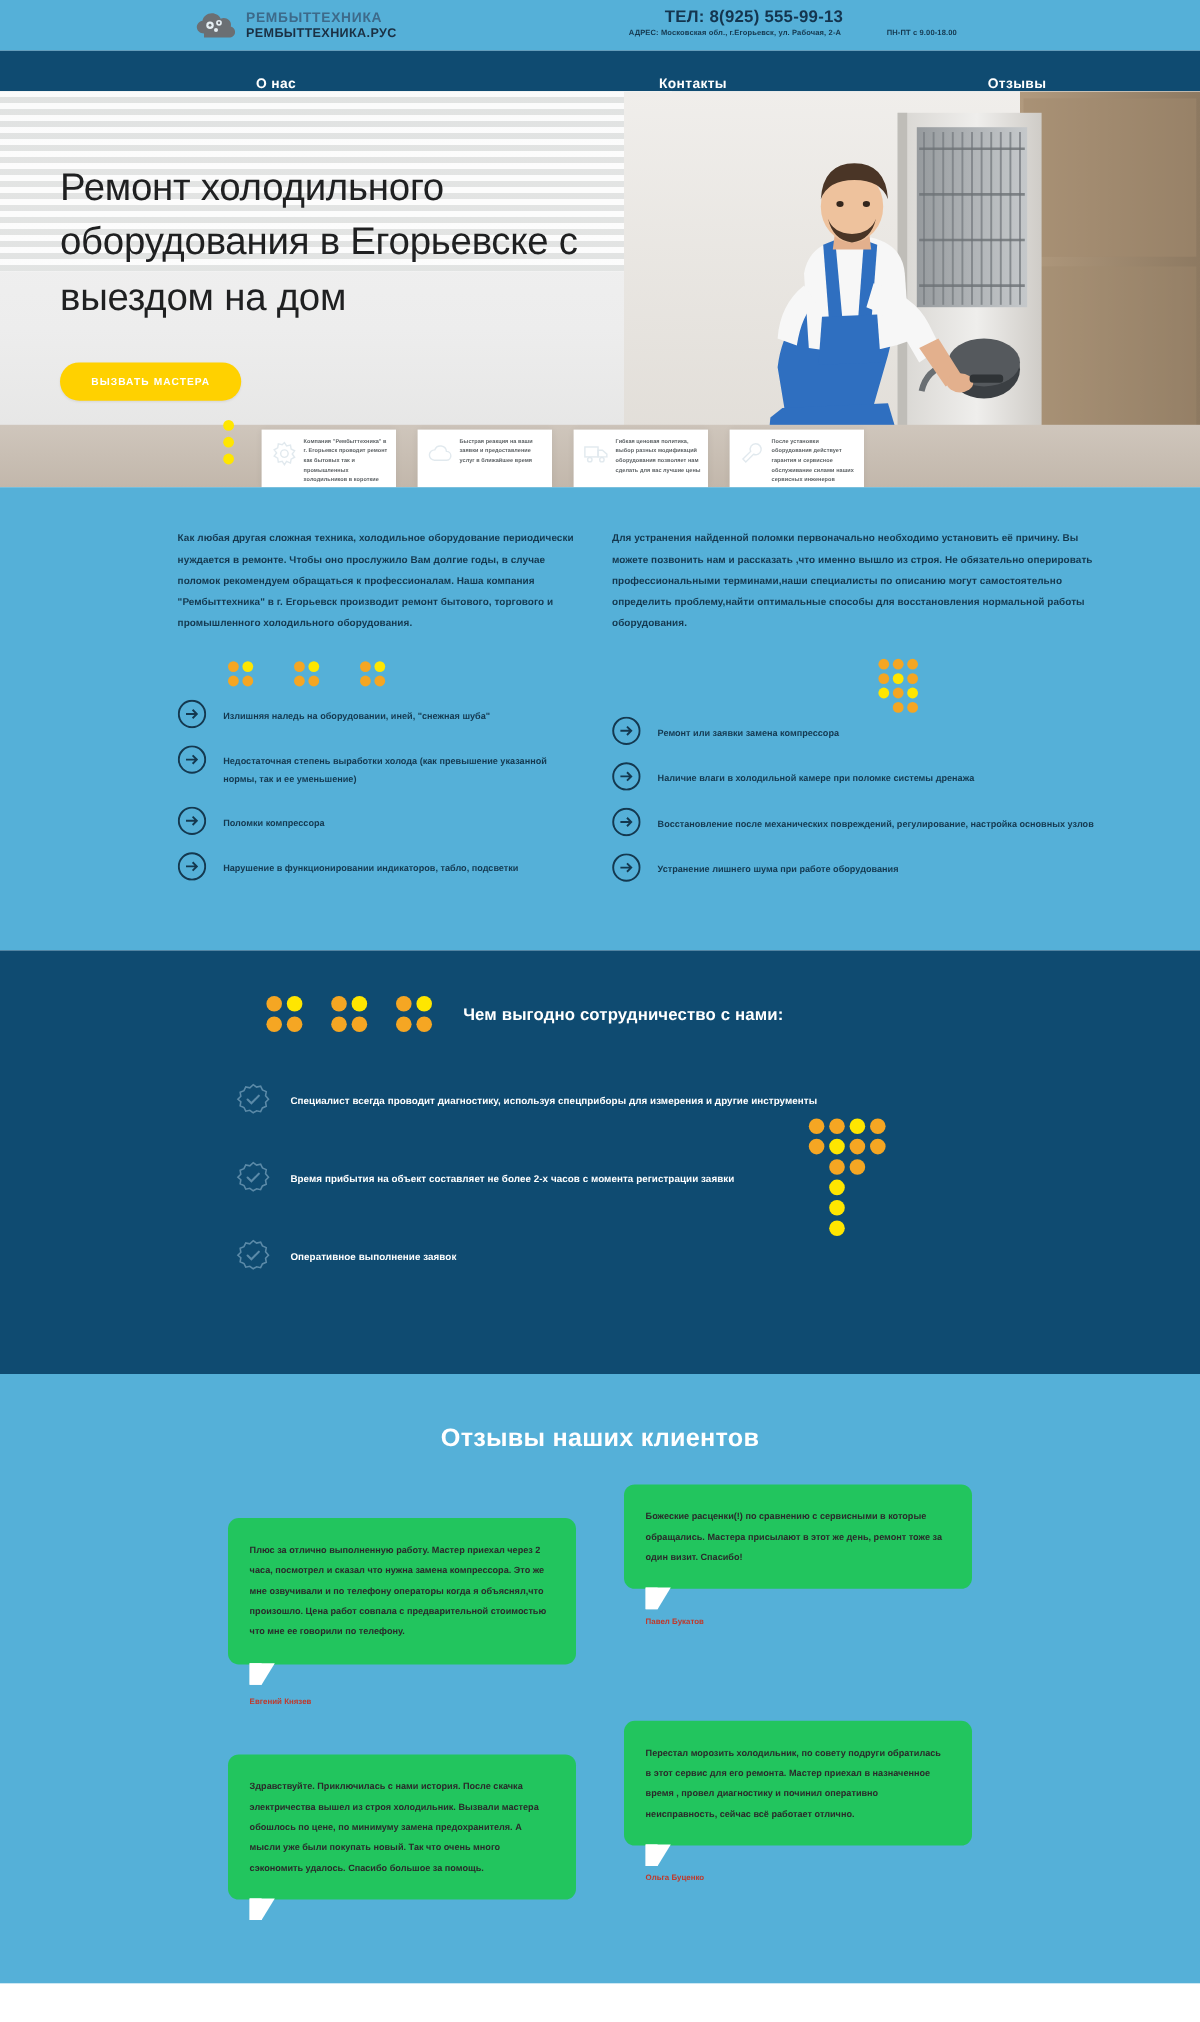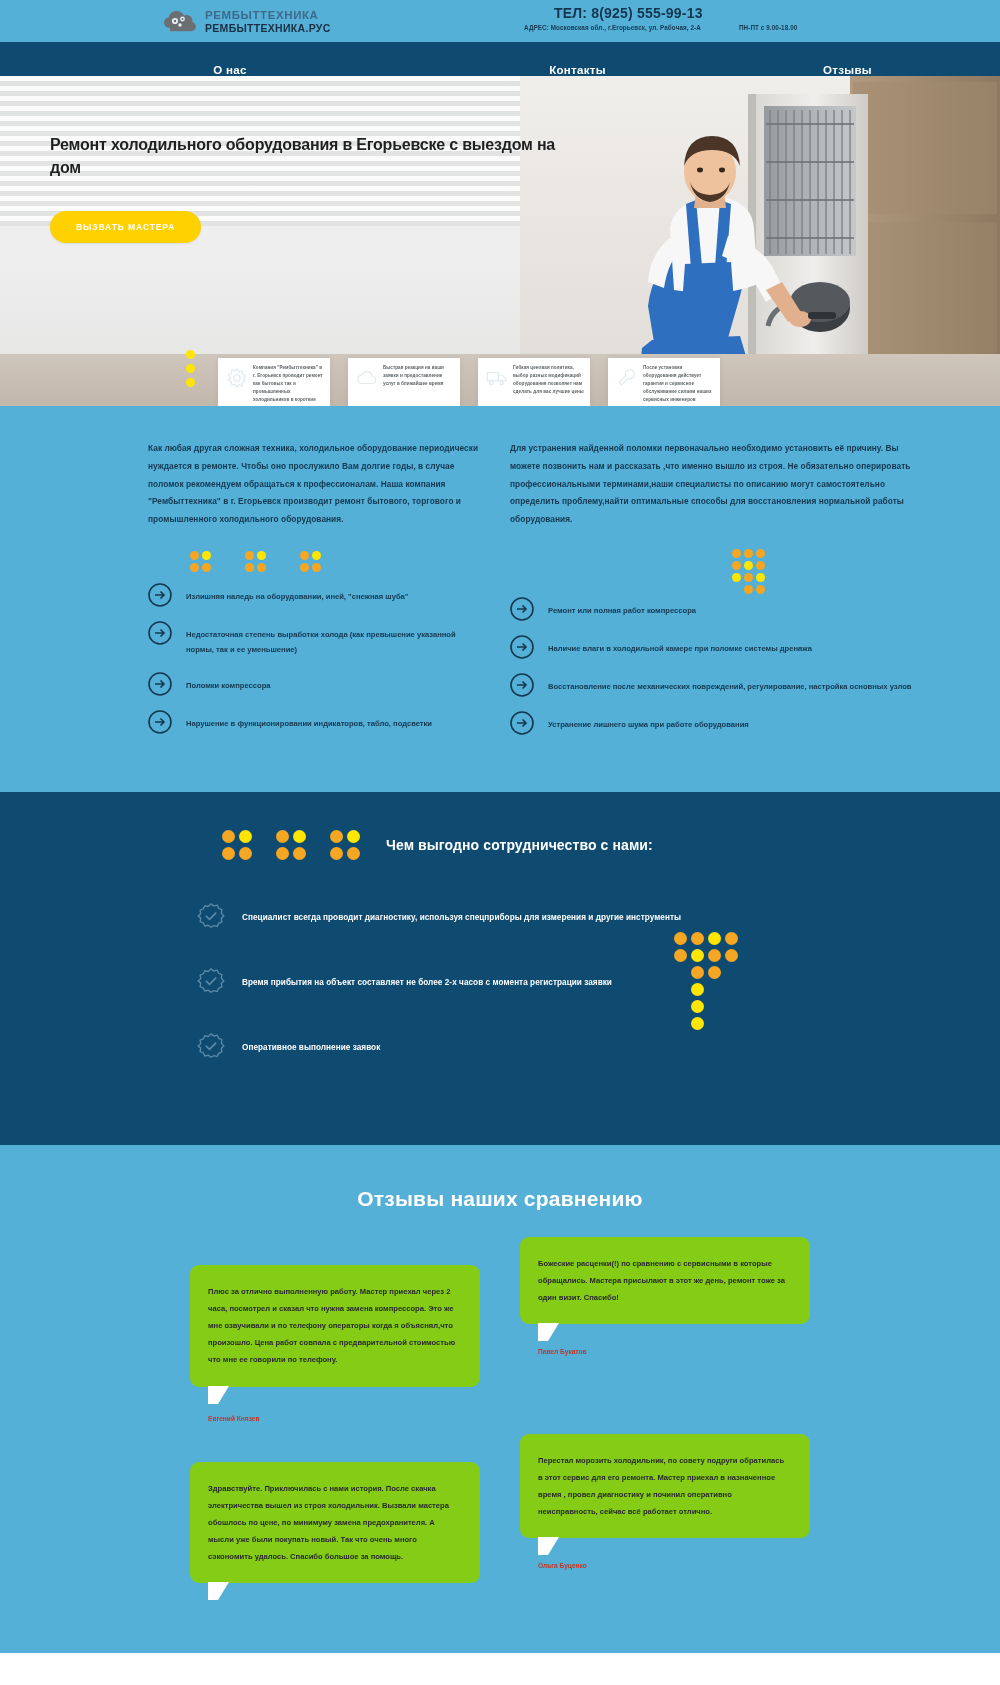--- a/index.html
+++ b/index.html
@@ -80,21 +80,21 @@
     position: absolute; bottom: 0; left: 0; width: 1000px; height: 52px;
     background: linear-gradient(180deg,#cfc6bc 0%,#c2b7ab 100%);
   }
   .hero-photo {
     position: absolute; right: 0; top: 0; width: 480px; height: 330px;
   }
   .hero-content {
     position: relative; z-index: 5; padding: 58px 0 0 50px; width: 560px;
   }
   .hero-title {
-    font-size: 16px; font-weight: bold; color: #1f2021;
+    font-size: 32px; font-weight: normal; color: #1f2021;
     line-height: 1.42; letter-spacing: -.2px;
   }
   .hero-sub {
     margin-top: 24px; font-size: 12.5px; color: #8a8d90;
     line-height: 1.85; font-weight: 500;
   }
   .cta-btn {
     margin-top: 32px; display: inline-block;
     background: #ffd100; color: #ffffff; border: none;
     border-radius: 20px; padding: 11px 26px;
@@ -182,21 +182,21 @@
   .reviews-title {
     text-align: center; font-size: 21px; font-weight: bold;
     color: #ffffff; margin-bottom: 54px; letter-spacing: .2px;
   }
   .rev-grid {
     width: 620px; margin: 0 auto;
     display: grid; grid-template-columns: 290px 290px; gap: 40px 40px;
   }
   .rev-cell { position: relative; }
   .bubble {
-    background: #84cc16; border-radius: 9px; padding: 18px 20px 18px 18px;
+    background: #22c55e; border-radius: 9px; padding: 18px 20px 18px 18px;
     position: relative;
   }
   .bubble:after {
     content: ""; position: absolute; left: 18px; bottom: -17px;
     width: 0; height: 0;
     border-left: 10px solid #ffffff;
     border-right: 11px solid transparent;
     border-top: 18px solid #ffffff;
     border-bottom: 0;
   }
@@ -457,21 +457,21 @@
             <i style="background:#f5a623"></i>
         </div>
       </div>
 
       <div class="arrow-list" style="margin-top:6px;">
         <div class="arrow-item">
           <svg class="arrow-ico" viewBox="0 0 24 24">
             <circle cx="12" cy="12" r="11" fill="none" stroke="#14384f" stroke-width="1.6"></circle>
             <path d="M7 12h9m-3.5-3.5L16 12l-3.5 3.5" fill="none" stroke="#14384f" stroke-width="1.6"></path>
           </svg>
-          <div class="arrow-txt">Ремонт или полная работ компрессора</div>
+          <div class="arrow-txt">Ремонт или заявки замена компрессора</div>
         </div>
         <div class="arrow-item">
           <svg class="arrow-ico" viewBox="0 0 24 24">
             <circle cx="12" cy="12" r="11" fill="none" stroke="#14384f" stroke-width="1.6"></circle>
             <path d="M7 12h9m-3.5-3.5L16 12l-3.5 3.5" fill="none" stroke="#14384f" stroke-width="1.6"></path>
           </svg>
           <div class="arrow-txt">Наличие влаги в холодильной камере при поломке системы дренажа</div>
         </div>
         <div class="arrow-item">
           <svg class="arrow-ico" viewBox="0 0 24 24">
@@ -565,21 +565,21 @@
       <svg class="benefit-ico" viewBox="0 0 32 32">
         <path d="M16 2l3 2.2 3.6-.8 1.6 3.3 3.4 1.5-.6 3.6L29.6 15l-2.6 2.6.6 3.6-3.4 1.5-1.6 3.3-3.6-.8L16 27l-3-2.2-3.6.8-1.6-3.3L4.4 20.8l.6-3.6L2.4 15l2.6-2.6-.6-3.6 3.4-1.5L9.4 4l3.6.8z" fill="none" stroke="#5b8aa8" stroke-width="1.4"></path>
         <path d="M11 15.2l3.4 3.3L21 11.8" fill="none" stroke="#5b8aa8" stroke-width="1.8" stroke-linecap="round"></path>
       </svg>
       <div class="benefit-txt">Оперативное выполнение заявок</div>
     </div>
   </div>
 </section>
 
 <section class="sec-reviews">
-  <h2 class="reviews-title">Отзывы наших сравнению</h2>
+  <h2 class="reviews-title">Отзывы наших клиентов</h2>
   <div class="rev-grid">
     <div class="rev-cell">
       <div class="bubble">
         <p>Плюс за отлично выполненную работу. Мастер приехал через 2 часа, посмотрел и сказал что нужна замена компрессора. Это же мне озвучивали и по телефону операторы когда я объяснял,что произошло. Цена работ совпала с предварительной стоимостью что мне ее говорили по телефону.</p>
       </div>
       <div class="rev-name">Евгений Князев</div>
     </div>
     <div class="rev-cell offset">
       <div class="bubble">
         <p>Божеские расценки(!) по сравнению с сервисными в которые обращались. Мастера присылают в этот же день, ремонт тоже за один визит. Спасибо!</p>

